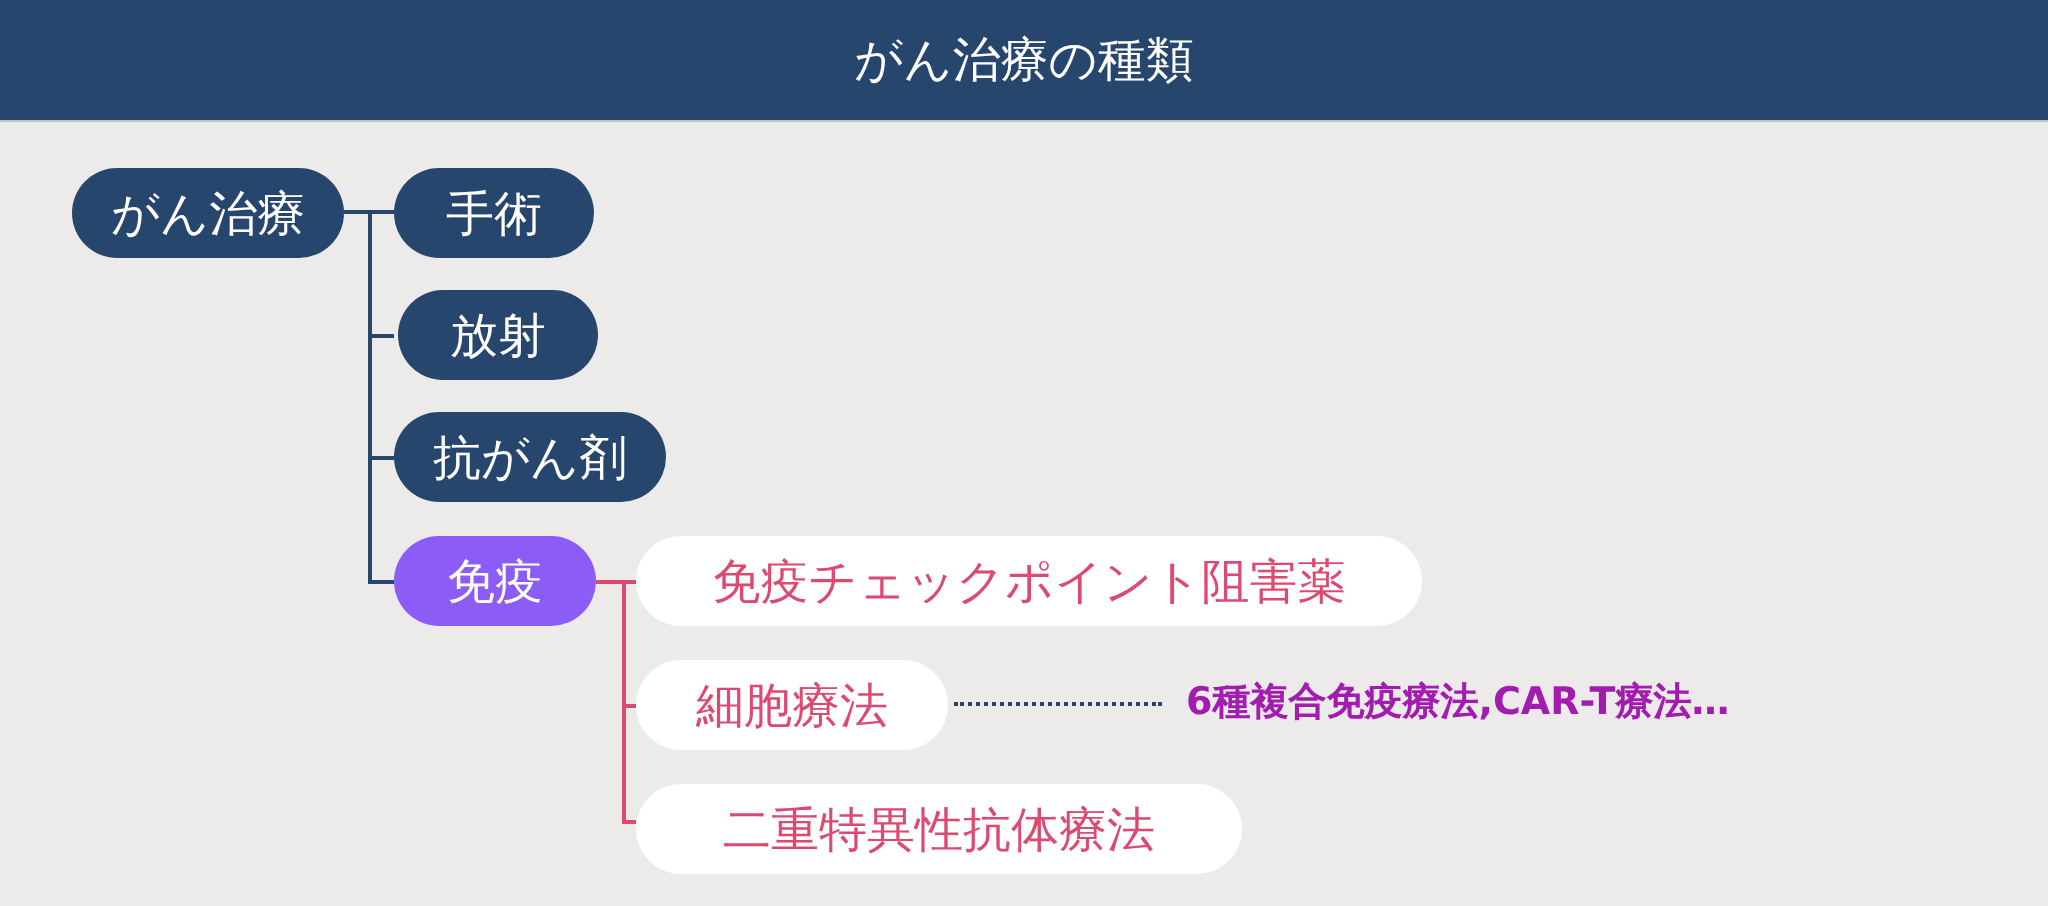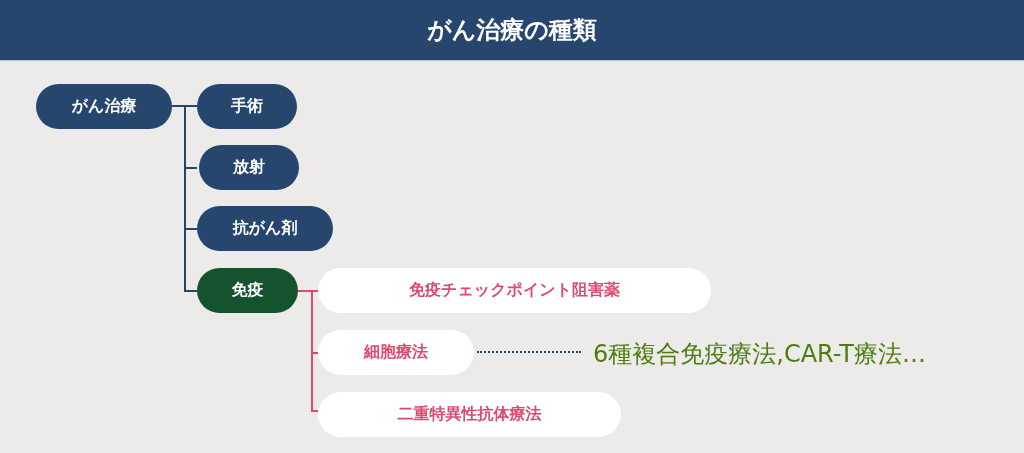--- a/index.html
+++ b/index.html
@@ -1,30 +1,30 @@
 <!DOCTYPE html>
 <html><head>
 <meta charset="utf-8">
 <style>
   html, body { margin:0; padding:0; }
   body { width:1024px; height:453px; background:#ecebe9; position:relative; overflow:hidden;
          font-family:"DejaVu Sans","Liberation Sans",sans-serif; }
   .header { position:absolute; left:0; top:0; width:1024px; height:60px; background:#26466d;
-            color:#fff; font-size:24px; font-weight:bold; display:flex; align-items:center; justify-content:center;
+            color:#fff; font-size:24px; font-weight:normal; display:flex; align-items:center; justify-content:center;
             border-bottom:1px solid #b8c2cc; }
   .pill { position:absolute; height:45px; border-radius:23px; display:flex; align-items:center; justify-content:center;
-          font-size:16px; font-weight:bold; box-sizing:border-box; white-space:nowrap; }
+          font-size:24px; font-weight:normal; box-sizing:border-box; white-space:nowrap; }
   .navy { background:#26466d; color:#fff; }
-  .pinkfill { background:#14532d; color:#fff; }
+  .pinkfill { background:#8b5cf6; color:#fff; }
   .white { background:#ffffff; color:#dc4a70; }
   .line { position:absolute; }
   .nv { background:#26466d; }
   .pk { background:#dc4a70; }
   .dots { position:absolute; border-top:2px dotted #26466d; }
-  .note { position:absolute; font-size:24px; font-weight:normal; color:#4d7c0f; white-space:nowrap; }
+  .note { position:absolute; font-size:19px; font-weight:bold; color:#a21caf; white-space:nowrap; }
 </style>
 </head>
 <body>
 
 <div class="header">がん治療の種類</div>
 
 <div class="line nv" style="left:172px;top:105px;width:25px;height:2px;"></div>
 <div class="line nv" style="left:184px;top:105px;width:2px;height:187px;"></div>
 <div class="line nv" style="left:184px;top:167px;width:13px;height:2px;"></div>
 <div class="line nv" style="left:184px;top:228px;width:13px;height:2px;"></div>

